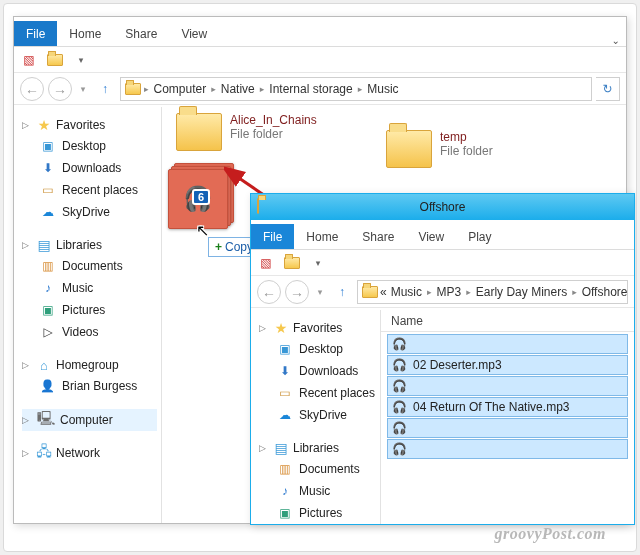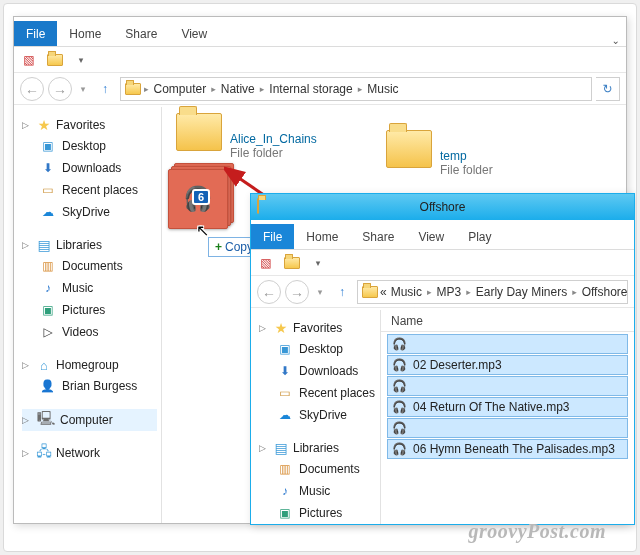--- a/index.html
+++ b/index.html
@@ -54,21 +54,21 @@
   .vid  { color:#3a3a3a;}
   .rec  { color:#c98b2c;}
   .sky  { color:#1a86d8;}
   .desk { color:#3897d6;}
   .pers { color:#d8903a;}
 
   .content { flex:1; position:relative; padding: 10px 12px; }
   .tile { position:absolute; display:flex; align-items:flex-start; gap:8px; cursor:default;}
   .tile .big-folder { width:46px; height:38px; background:linear-gradient(#ffeaa8,#f5c34b); border:1px solid #d9a43b; border-radius:2px; position:relative;}
   .tile .big-folder:before{content:"";position:absolute;top:-8px;left:2px;width:16px;height:8px;background:#f9dd8b;border:1px solid #d9a43b;border-bottom:none;border-radius:2px 2px 0 0;}
-  .tile .meta .title{color:#0369a1;margin-top:19px;}
+  .tile .meta .title{color:#7f1d1d;}
   .tile .meta .sub{color:#777;}
 
   .dragstack { position:absolute; width:66px; height:66px;}
   .dragstack .card { position:absolute; width:60px; height:60px; background:#e26b55; border:1px solid #c4513c; border-radius:2px; display:flex; align-items:center; justify-content:center; box-shadow:0 1px 3px rgba(0,0,0,0.3);}
   .dragstack .c3{top:0;left:6px;} .dragstack .c2{top:3px;left:3px;} .dragstack .c1{top:6px;left:0;}
   .hp { color:#fff; font-size:24px;}
   .badge { position:absolute; top:26px; left:24px; background:#1361b6; color:#fff; border:2px solid #fff; border-radius:3px; font-size:11px; font-weight:bold; padding:0 4px;}
   .cursor { position:absolute; top:58px; left:28px; font-size:16px; color:#000; text-shadow: -1px -1px 0 #fff,1px -1px 0 #fff,-1px 1px 0 #fff,1px 1px 0 #fff;}
   .copytag { position:absolute; top:74px; left:40px; background:#fff; border:1px solid #7eb3e4; padding:2px 6px; color:#1a5da8; font-size:11px; display:flex; gap:3px; align-items:center;}
   .copytag .plus{color:#1a7f1a; font-weight:bold;}
@@ -78,21 +78,21 @@
 
   .sub .body { top: 116px; }
 
   .colhead { position:absolute; top:0; left:0; right:0; height:22px; border-bottom:1px solid #e5e5e5; display:flex; align-items:center; padding:0 10px; color:#444; background:#fff;}
   .filelist { position:absolute; top:24px; left:6px; right:6px;}
   .filerow { height:20px; background:#cce8ff; border:1px solid #7fb9e8; margin-bottom:1px; display:flex; align-items:center; gap:6px; padding:0 4px; font-size:12px; color:#222; white-space:nowrap; overflow:hidden;}
   .filerow .mico { color:#e0563b; font-size:12px;}
 
   svg.arrow { position:absolute; pointer-events:none; }
 
-  .watermark { position:absolute; right:30px; bottom:8px; font-family: Georgia, serif; font-size:20px; font-style:italic; color:#b8b8b8; font-weight:bold; letter-spacing:0.5px;}
+  .watermark { position:absolute; right:30px; bottom:8px; font-family: Georgia, serif; font-size:16px; font-style:italic; color:#b8b8b8; font-weight:bold; letter-spacing:0.5px;}
 </style>
 </head>
 <body>
 
 <div class="canvas">
 
   <div class="win main">
     <div class="ribbon">
       <div class="tab file">File</div>
       <div class="tab">Home</div>
@@ -344,21 +344,20 @@
             </div>
           <div class="filerow">
               <span class="mico">🎧</span>
               <span>04 Return Of The Native.mp3</span>
             </div>
           <div class="filerow">
               <span class="mico">🎧</span>
             </div>
           <div class="filerow">
               <span class="mico">🎧</span>
-              <span>06 Hymn Beneath The Palisades.mp3</span>
             </div>
         </div>
       </div>
     </div>
   </div>
 
   <div class="watermark">groovyPost.com</div>
 </div>
 
 </body></html>

